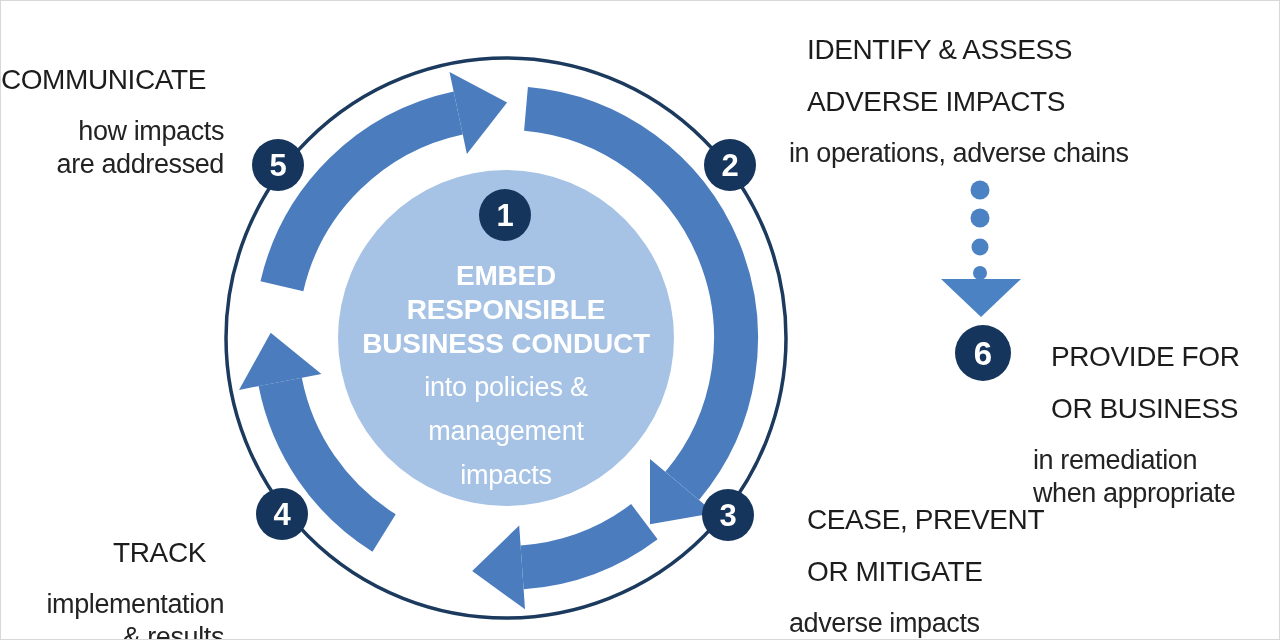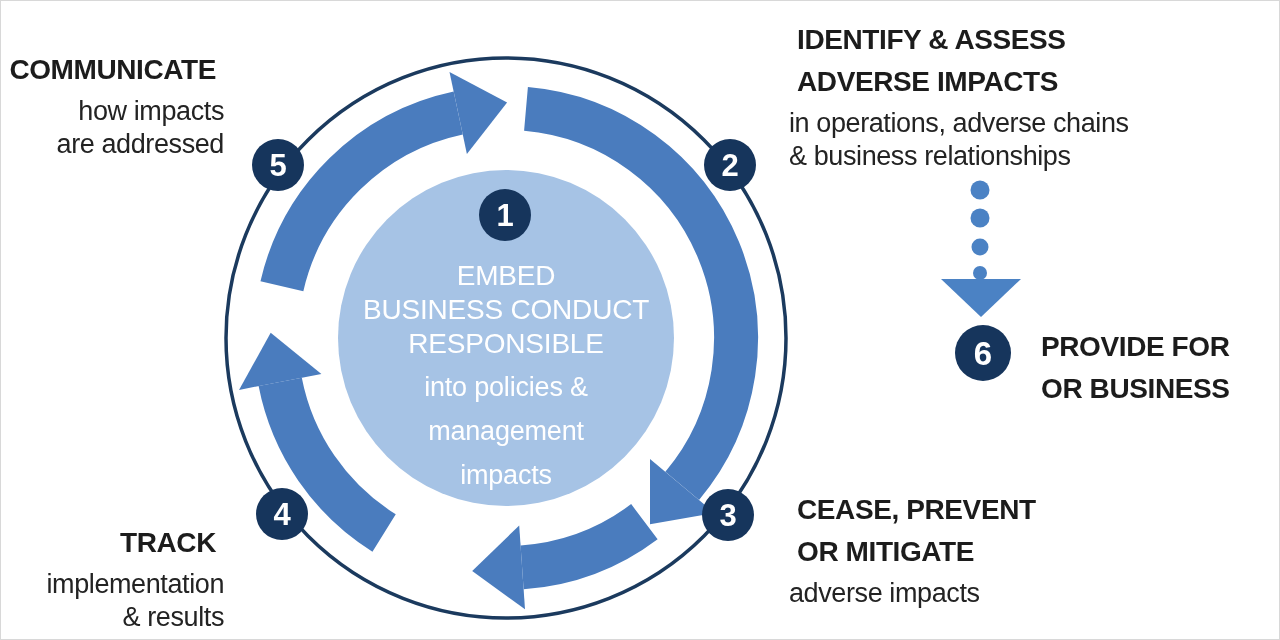--- a/index.html
+++ b/index.html
@@ -36,36 +36,36 @@
   }
   .badge.big{width:56px;height:56px;font-size:33px;}
   .badge-1{left:478px;top:188px;}
   .badge-2{left:703px;top:138px;}
   .badge-3{left:701px;top:488px;}
   .badge-4{left:255px;top:487px;}
   .badge-5{left:251px;top:138px;}
   .badge-6{left:954px;top:324px;}
 
   .label{position:absolute;color:var(--text-black);}
-  .label .t{font-weight:bold;font-size:28px;line-height:34px;letter-spacing:-0.4px;margin:8px;}
+  .label .t{font-weight:normal;font-size:28px;line-height:34px;letter-spacing:-0.4px;margin:18px;}
   .label .s{font-weight:normal;font-size:27px;line-height:33px;letter-spacing:-0.4px;margin:0;color:#232323;}
   .align-r{text-align:right;}
   .align-l{text-align:left;}
 
   .lbl-communicate{right:1055px;top:44px;width:320px;}
   .lbl-identify{left:788px;top:14px;width:420px;}
   .lbl-provide{left:1032px;top:321px;width:240px;}
   .lbl-cease{left:788px;top:484px;width:320px;}
   .lbl-track{right:1055px;top:517px;width:300px;}
 
   .center-text{
     position:absolute;left:335px;top:258px;width:340px;
     text-align:center;color:var(--white);
   }
-  .center-text .ct{font-weight:normal;font-size:28px;line-height:34px;letter-spacing:-0.2px;margin:0;}
+  .center-text .ct{font-weight:bold;font-size:28px;line-height:34px;letter-spacing:-0.2px;margin:0;}
   .center-text .cs{font-weight:normal;font-size:27px;line-height:35px;letter-spacing:-0.2px;margin:9px;}
 </style>
 </head>
 <body>
 
 <div class="canvas">
 
   <svg class="wheel" width="1280" height="640" viewBox="0 0 1280 640">
 
     <circle class="ring" cx="505" cy="337" r="280"></circle>
@@ -95,43 +95,44 @@
 
   <div class="badge badge-1">1</div>
   <div class="badge badge-2">2</div>
   <div class="badge badge-3">3</div>
   <div class="badge badge-4">4</div>
   <div class="badge badge-5">5</div>
   <div class="badge badge-6 big">6</div>
 
   <div class="center-text">
     <p class="ct">EMBED</p>
+    <p class="ct">RESPONSIBLE</p>
     <p class="ct">BUSINESS CONDUCT</p>
-    <p class="ct">RESPONSIBLE</p>
     <p class="cs">into policies &amp;</p>
     <p class="cs">management</p>
     <p class="cs">impacts</p>
   </div>
 
   <div class="label align-r lbl-communicate">
     <p class="t">COMMUNICATE</p>
     <p class="s">how impacts</p>
     <p class="s">are addressed</p>
   </div>
 
   <div class="label align-l lbl-identify">
     <p class="t">IDENTIFY &amp; ASSESS</p>
     <p class="t">ADVERSE IMPACTS</p>
     <p class="s">in operations, adverse chains</p>
-    <p class="s">&amp; business relationships</p>
   </div>
 
   <div class="label align-l lbl-provide">
     <p class="t">PROVIDE FOR</p>
     <p class="t">OR BUSINESS</p>
+    <p class="s">in remediation</p>
+    <p class="s">when appropriate</p>
   </div>
 
   <div class="label align-l lbl-cease">
     <p class="t">CEASE, PREVENT</p>
     <p class="t">OR MITIGATE</p>
     <p class="s">adverse impacts</p>
   </div>
 
   <div class="label align-r lbl-track">
     <p class="t">TRACK</p>

